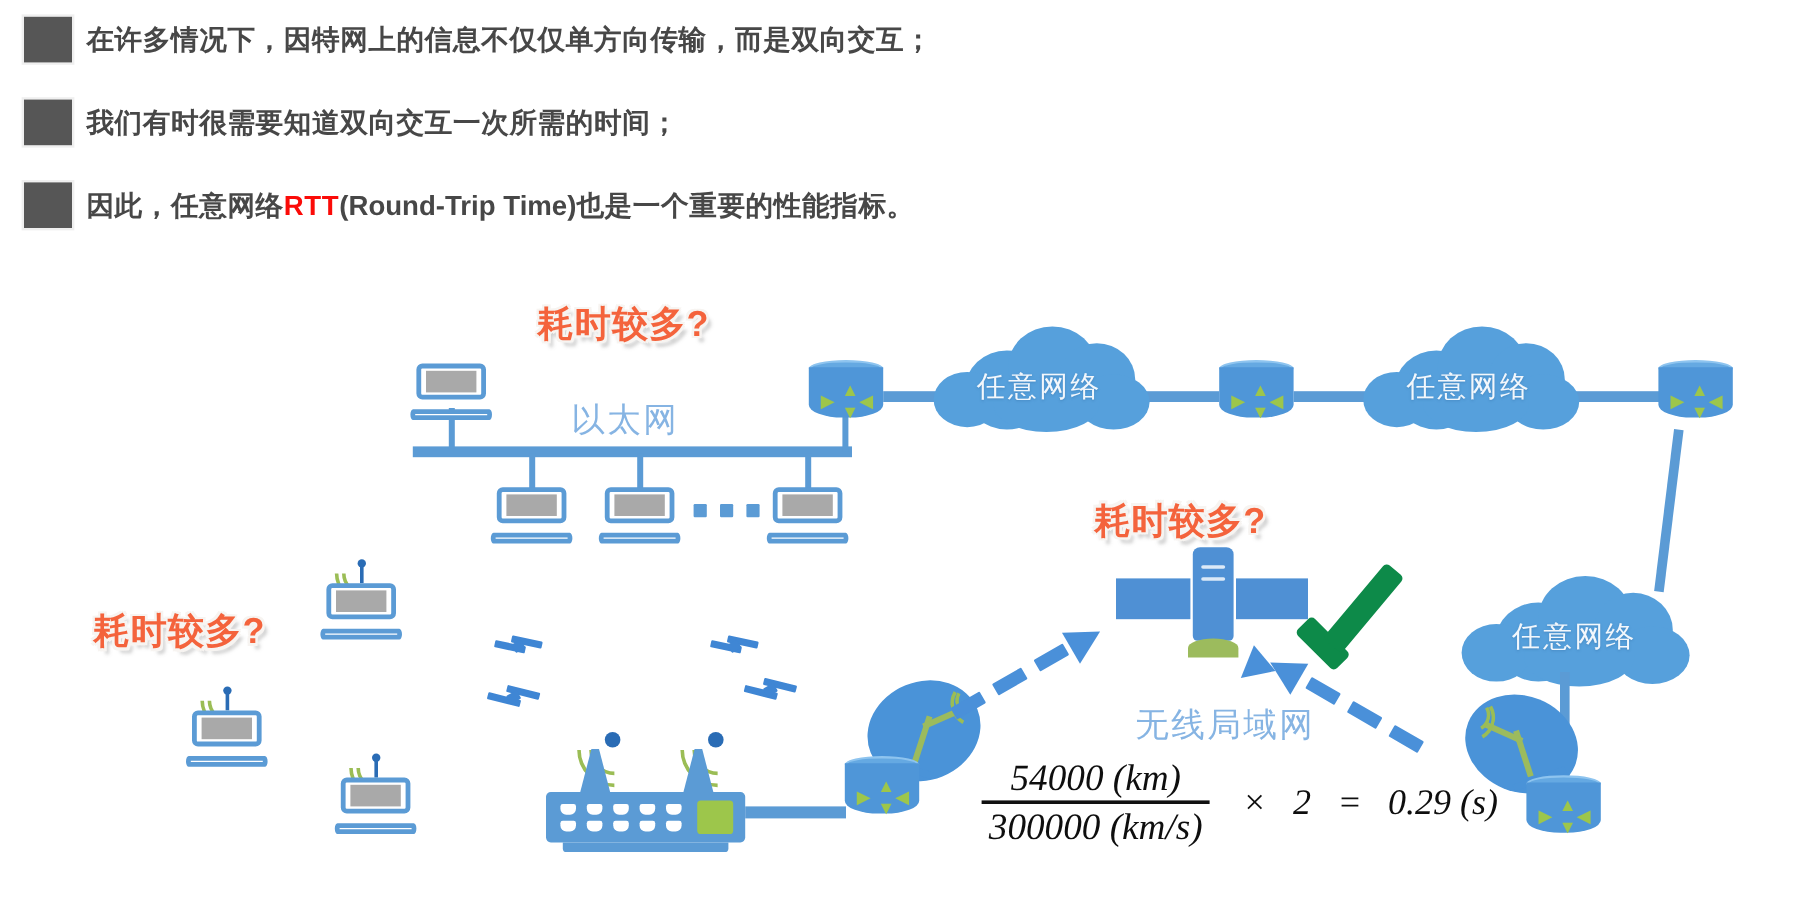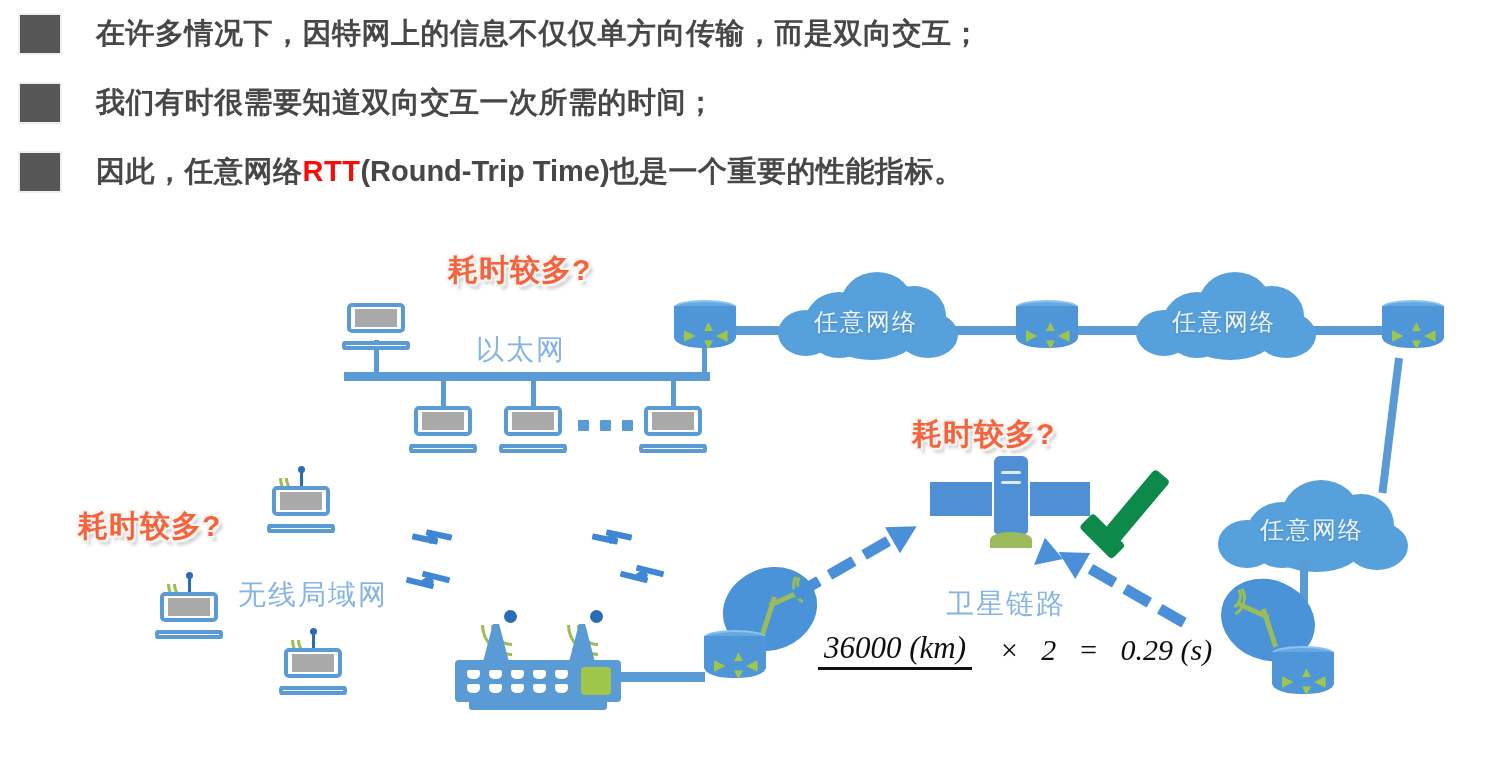--- a/index.html
+++ b/index.html
@@ -5,21 +5,21 @@
   html,body{margin:0;padding:0;background:#ffffff;}
   body{width:1502px;height:769px;overflow:hidden;
        font-family:"Liberation Sans","DejaVu Sans",sans-serif;}
   #stage{position:relative;width:1502px;height:769px;background:#fff;}
 
   
   .bullets{position:absolute;left:0;top:0;width:1502px;}
   .bullet-row{position:absolute;display:flex;align-items:center;}
   .bullet-sq{width:40px;height:38px;background:#565656;
              box-shadow:0 0 0 2px #efefef;flex:0 0 auto;}
-  .bullet-text{margin-left:36px;font-size:29px;font-weight:bold;color:#474747;
+  .bullet-text{margin-left:12px;font-size:23px;font-weight:bold;color:#474747;
                letter-spacing:.5px;white-space:nowrap;}
   .bullet-text .rtt{color:#fb0b08;}
   .bullet-text .lat{font-weight:bold;letter-spacing:0px;}
 
   
   #diagram{position:absolute;left:0;top:228px;width:1502px;height:541px;}
   .abs{position:absolute;}
 
   
   .hot{position:absolute;font-size:30px;font-weight:bold;color:#f4633c;
@@ -232,21 +232,20 @@
     <div class="router" style="left:1382px;top:72px;width:62px;height:54px;">
       <div class="top"></div>
       <div class="body"></div>
       <div class="ar" style="left:27px;top:18px;">▲</div>
       <div class="ar" style="left:27px;top:36px;">▼</div>
       <div class="ar" style="left:10px;top:27px;">▶</div>
       <div class="ar" style="left:42px;top:27px;">◀</div>
     </div>
 
     <div class="hot" style="left:78px;top:278px;">耗时较多?</div>
-    <div class="netlabel" style="left:238px;top:348px;">无线局域网</div>
 
     <div class="abs" style="left:264px;top:224px;width:74px;height:84px;">
       <div class="arcs" style="position:absolute;left:14px;top:0;width:46px;height:34px;">
         <span style="left:7px;top:8px;width:30px;height:30px;transform:rotate(-45deg);"></span>
         <span style="left:1px;top:2px;width:42px;height:42px;transform:rotate(-45deg);"></span>
         <div style="position:absolute;left:20px;top:14px;width:7px;height:7px;border-radius:50%;background:#2a6cb5;"></div>
         <div style="position:absolute;left:22px;top:18px;width:3px;height:16px;background:#2a6cb5;"></div>
       </div>
       <div class="laptop" style="left:8px;top:34px;width:58px;height:47px;">
         <div class="lid">
@@ -357,21 +356,21 @@
         <div class="top"></div>
         <div class="body"></div>
         <div class="ar" style="left:27px;top:18px;">▲</div>
         <div class="ar" style="left:27px;top:36px;">▼</div>
         <div class="ar" style="left:10px;top:27px;">▶</div>
         <div class="ar" style="left:42px;top:27px;">◀</div>
       </div>
     </div>
 
     <div class="hot" style="left:912px;top:186px;">耗时较多?</div>
-    <div class="netlabel" style="left:946px;top:357px;">卫星链路</div>
+    <div class="netlabel" style="left:946px;top:357px;">无线局域网</div>
 
     <div class="abs" style="left:930px;top:228px;width:160px;height:94px;">
       <div class="sat-panel" style="left:0;top:26px;width:62px;height:34px;"></div>
       <div class="sat-panel" style="left:100px;top:26px;width:60px;height:34px;"></div>
       <div class="sat-body" style="left:64px;top:0;width:34px;height:78px;">
         <div class="sat-line" style="left:7px;top:15px;width:20px;"></div>
         <div class="sat-line" style="left:7px;top:25px;width:20px;"></div>
       </div>
       <div class="sat-dish" style="left:60px;top:76px;width:42px;height:16px;"></div>
     </div>
@@ -393,22 +392,23 @@
       <div class="seg" style="left:116px;top:0px;width:28px;"></div>
       <div class="head" style="left:0px;top:-8px;border-right:28px solid #4a90d9;border-top:15px solid transparent;border-bottom:15px solid transparent;"></div>
     </div>
 
     <div class="dasharrow" style="left:1030px;top:310px;width:40px;height:30px;transform:rotate(-40deg);">
       <div class="head" style="left:0px;top:0px;border-right:26px solid #4a90d9;border-top:14px solid transparent;border-bottom:14px solid transparent;"></div>
     </div>
 
     <div class="formula" style="left:818px;top:402px;">
       <div class="frac">
-        <div class="num">36000  (km)</div>
+        <div class="num">54000  (km)</div>
         <div class="bar"></div>
+        <div class="den">300000  (km/s)</div>
       </div>
       <span class="op">×</span>
       <span class="op">2</span>
       <span class="op">=</span>
       <span class="op">0.29  (s)</span>
     </div>
 
     <div class="cloud" style="left:1218px;top:250px;width:196px;height:96px;">
       <i style="left:28px;top:24px;width:72px;height:66px;"></i>
       <i style="left:64px;top:2px;width:78px;height:70px;"></i>

